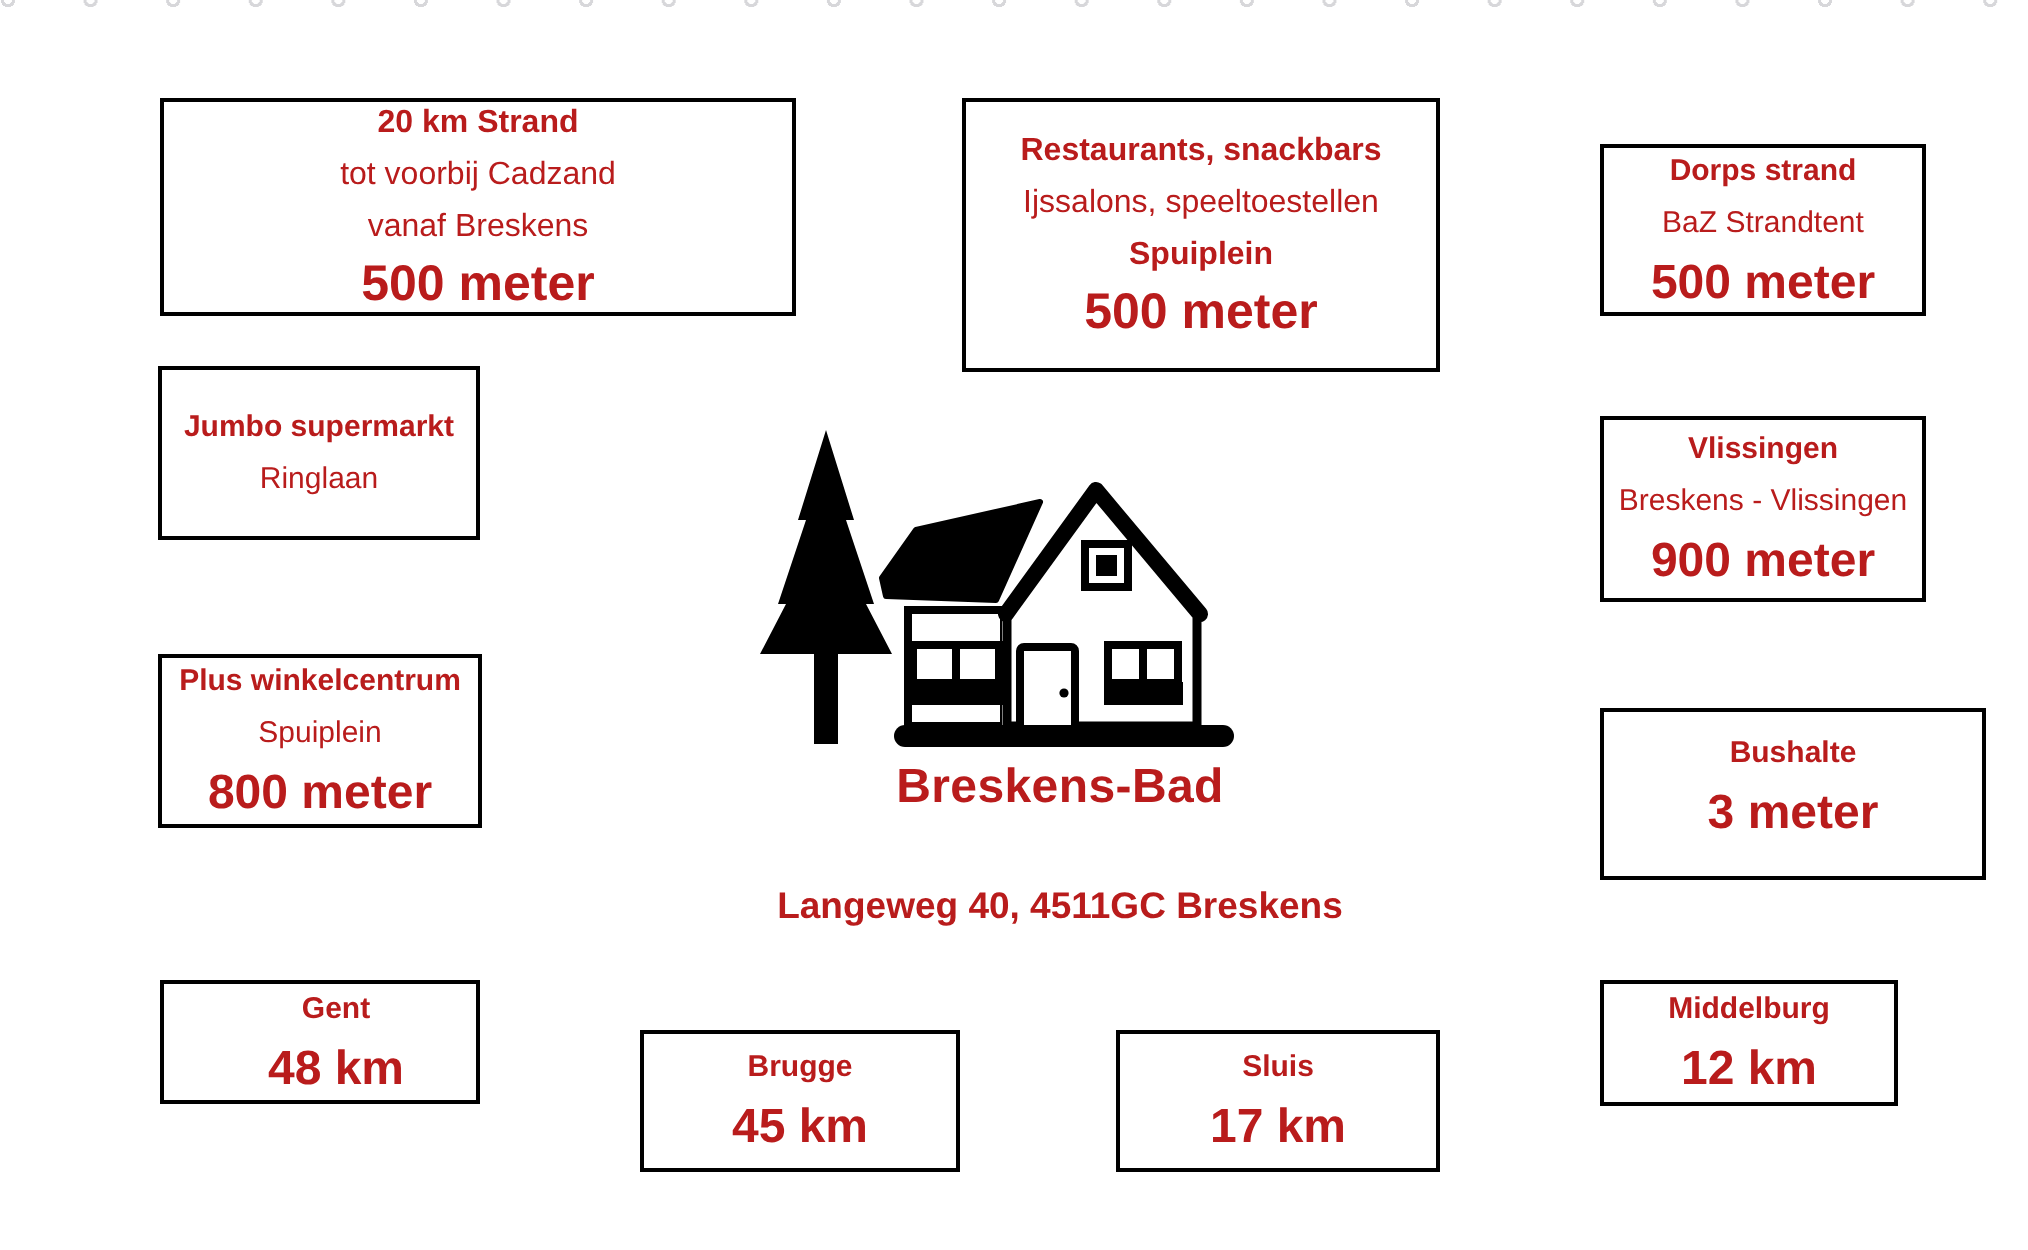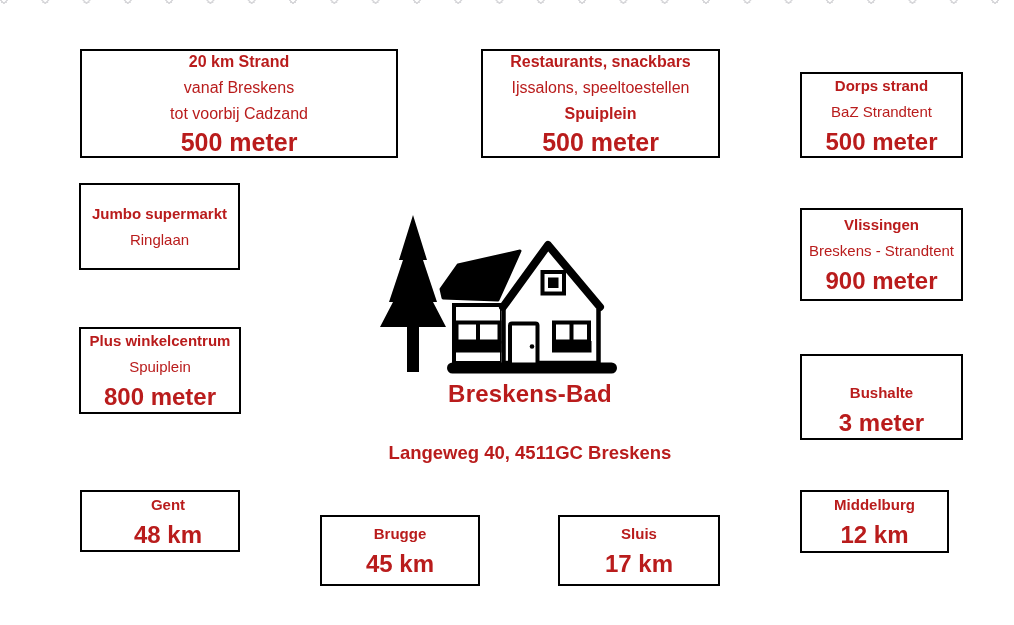--- a/index.html
+++ b/index.html
@@ -19,26 +19,26 @@
     display:flex; flex-direction:column; align-items:center; justify-content:center;
     text-align:center; white-space:nowrap;
   }
   .bt { font-weight:bold; font-size:15px; line-height:26px; }
   .bs { font-size:15px;  line-height:26px; }
   .bv { font-weight:bold; font-size:24px; line-height:33px; }
   .wide .bt, .wide .bs { font-size:16px; line-height:26px; }
   .wide .bv { font-size:25px; line-height:31px; }
 
   .b-strand { left:80px;  top:49px;  width:318px; height:109px; }
-  .b-rest   { left:481px; top:49px;  width:239px; height:109px; }
+  .b-rest   { left:481px; top:49px;  width:239px; height:137px; }
   .b-dorps  { left:800px; top:72px;  width:163px; height:86px; }
   .b-jumbo  { left:79px;  top:183px; width:161px; height:87px; }
   .b-veer   { left:800px; top:208px; width:163px; height:93px; }
   .b-plus   { left:79px;  top:327px; width:162px; height:87px; }
-  .b-bus    { left:800px; top:354px; width:163px; height:86px; justify-content:flex-start; padding-top:24px; }
+  .b-bus    { left:800px; top:354px; width:193px; height:86px; justify-content:flex-start; padding-top:8px; }
   .b-gent   { left:80px;  top:490px; width:160px; height:62px;padding-left:16px; }
   .b-brugge { left:320px; top:515px; width:160px; height:71px; }
   .b-sluis  { left:558px; top:515px; width:162px; height:71px; }
   .b-middel { left:800px; top:490px; width:149px; height:63px; }
 
   .house-wrap { position:absolute; left:370px; top:205px; width:250px; height:170px; }
   .logo-label {
     position:absolute; left:430px; top:380px; width:200px; text-align:center;
     font-size:24px; font-weight:bold; letter-spacing:0.2px;
   }
@@ -48,22 +48,22 @@
   }
 </style>
 </head>
 <body>
 
 <div class="page">
   <div class="tickstrip"></div>
 
   <div class="box wide b-strand">
     <div class="bt">20 km Strand</div>
+    <div class="bs">tot voorbij Cadzand</div>
     <div class="bs">vanaf Breskens</div>
-    <div class="bs">tot voorbij Cadzand</div>
     <div class="bv">500 meter</div>
   </div>
 
   <div class="box wide b-rest">
     <div class="bt">Restaurants, snackbars</div>
     <div class="bs">Ijssalons, speeltoestellen</div>
     <div class="bt">Spuiplein</div>
     <div class="bv">500 meter</div>
   </div>
 
@@ -73,21 +73,21 @@
     <div class="bv">500 meter</div>
   </div>
 
   <div class="box b-jumbo">
     <div class="bt">Jumbo supermarkt</div>
     <div class="bs">Ringlaan</div>
   </div>
 
   <div class="box b-veer">
     <div class="bt">Vlissingen</div>
-    <div class="bs">Breskens - Strandtent</div>
+    <div class="bs">Breskens - Vlissingen</div>
     <div class="bv">900 meter</div>
   </div>
 
   <div class="box b-plus">
     <div class="bt">Plus winkelcentrum</div>
     <div class="bs">Spuiplein</div>
     <div class="bv">800 meter</div>
   </div>
 
   <div class="box b-bus">

